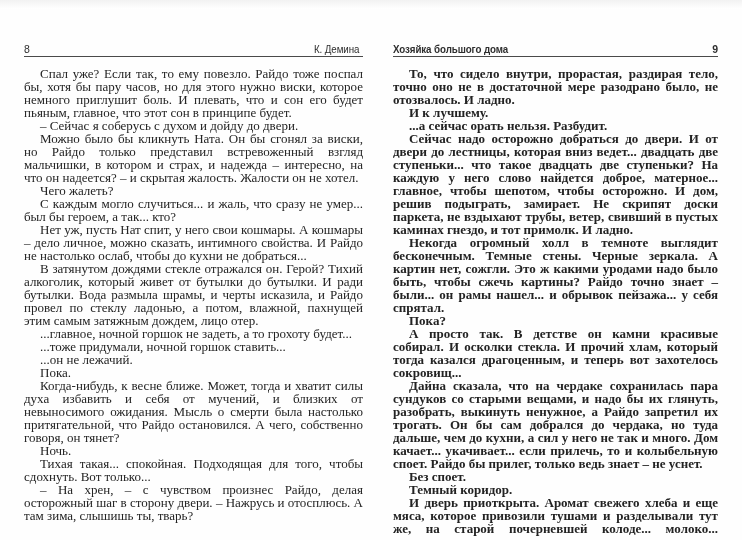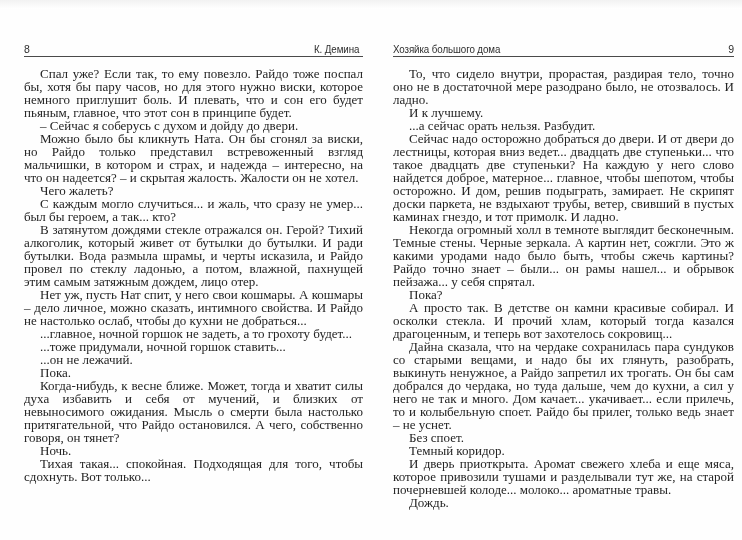--- a/index.html
+++ b/index.html
@@ -25,21 +25,22 @@
     position: relative;
     height: 540px;
     box-sizing: border-box;
   }
   .page-left {
     width: 371px;
     padding: 34px 8px 0 24px;
   }
   .page-right {
     width: 371px;
-    padding: 34px 8px 0 22px;
+    padding: 34px 24px 0 22px;
+    font-weight: bold;
   }
   .running-head {
     position: relative;
     height: 20px;
     display: flex;
     align-items: flex-end;
     justify-content: space-between;
     border-bottom: 1.3px solid #4a4a4a;
     padding-bottom: 2px;
     margin-bottom: 10px;
@@ -99,29 +100,30 @@
     <div class="running-head">
       <span class="rh-folio">8</span>
       <span class="rh-title">К. Демина</span>
     </div>
     <div class="body-text">
         <p>Спал уже? Если так, то ему повезло. Райдо тоже поспал бы, хотя бы пару часов, но для этого нужно виски, которое немного приглушит боль. И плевать, что и сон его будет пьяным, главное, что этот сон в принципе будет.</p>
         <p>– Сейчас я соберусь с духом и дойду до двери.</p>
         <p>Можно было бы кликнуть Ната. Он бы сгонял за виски, но Райдо только представил встревоженный взгляд мальчишки, в котором и страх, и надежда – интересно, на что он надеется? – и скрытая жалость. Жалости он не хотел.</p>
         <p>Чего жалеть?</p>
         <p>С каждым могло случиться... и жаль, что сразу не умер... был бы героем, а так... кто?</p>
+        <p>Нет уж, пусть Нат спит, у него свои кошмары. А кошмары – дело личное, можно сказать, интимного свойства. И Райдо не настолько ослаб, чтобы до кухни не добраться...</p>
         <p>В затянутом дождями стекле отражался он. Герой? Тихий алкоголик, который живет от бутылки до бутылки. И ради бутылки. Вода размыла шрамы, и черты исказила, и Райдо провел по стеклу ладонью, а потом, влажной, пахнущей этим самым затяжным дождем, лицо отер.</p>
-        <p>Нет уж, пусть Нат спит, у него свои кошмары. А кошмары – дело личное, можно сказать, интимного свойства. И Райдо не настолько ослаб, чтобы до кухни не добраться...</p>
         <p>...главное, ночной горшок не задеть, а то грохоту будет...</p>
         <p>...тоже придумали, ночной горшок ставить...</p>
         <p>...он не лежачий.</p>
         <p>Пока.</p>
         <p>Когда-нибудь, к весне ближе. Может, тогда и хватит силы духа избавить и себя от мучений, и близких от невыносимого ожидания. Мысль о смерти была настолько притягательной, что Райдо остановился. А чего, собственно говоря, он тянет?</p>
         <p>Ночь.</p>
         <p>Тихая такая... спокойная. Подходящая для того, чтобы сдохнуть. Вот только...</p>
+        <p>– На хрен, – с чувством произнес Райдо, делая осторожный шаг в сторону двери. – Нажрусь и отосплюсь. А там зима, слышишь ты, тварь?</p>
       </div>
   </div>
 
   <div class="gutter"></div>
 
   <div class="page page-right">
     <div class="running-head">
       <span class="rh-title">Хозяйка большого дома</span>
       <span class="rh-folio">9</span>
     </div>

